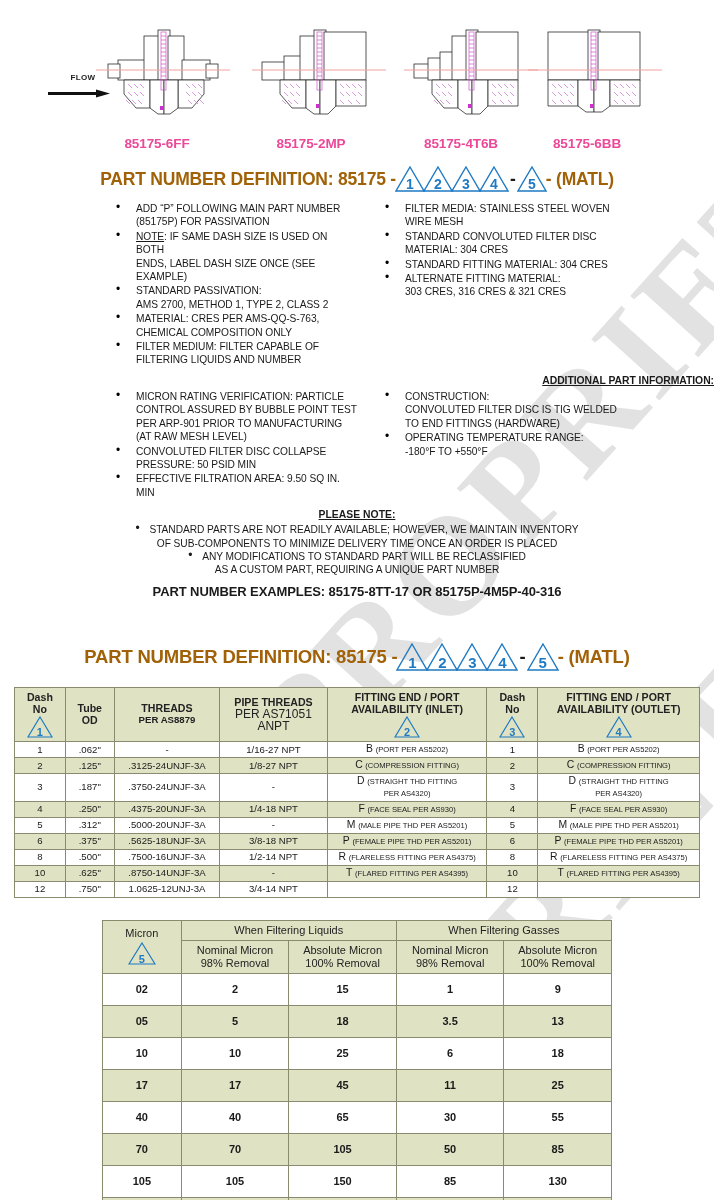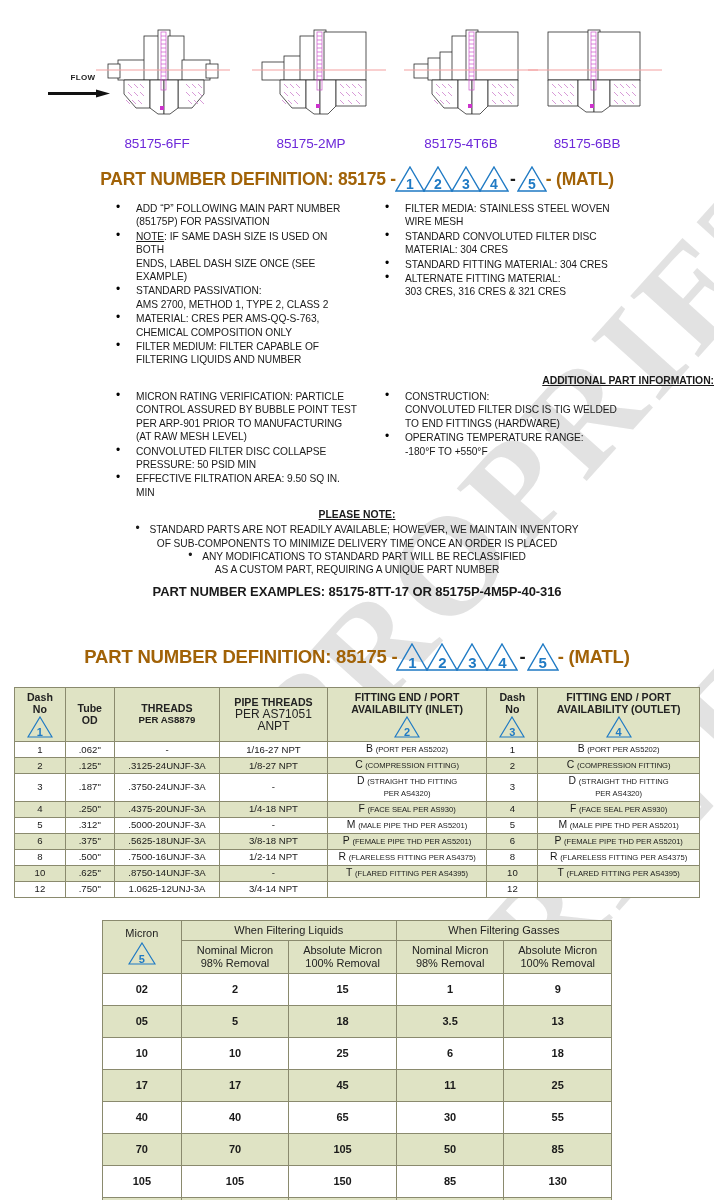--- a/index.html
+++ b/index.html
@@ -42,21 +42,21 @@
   }
   .flow .flow-arrow{margin-top:2px;}
 
   .fig{position:absolute;top:0;width:150px;height:96px;}
   .fig svg{display:block;}
   .f1{left:88px;} .f2{left:244px;} .f3{left:396px;} .f4{left:520px;}
 
   .fig-labels{position:relative;height:22px;margin-top:4px;}
   .fig-labels div{
     position:absolute;text-align:center;width:150px;
-    font-size:13.5px;font-weight:400;letter-spacing:-.1px;color:#6d28d9;
+    font-size:13.5px;font-weight:700;letter-spacing:-.1px;color:#ec4899;
   }
   .l1{left:82px;} .l2{left:236px;} .l3{left:386px;} .l4{left:512px;}
 
   
   .pn-banner{
     display:flex;align-items:center;justify-content:center;
     gap:0px;margin-top:8px;
   }
   .pn-banner .pn-text{
     font-size:17.5px;font-weight:700;letter-spacing:-.2px;color:#a16207;

